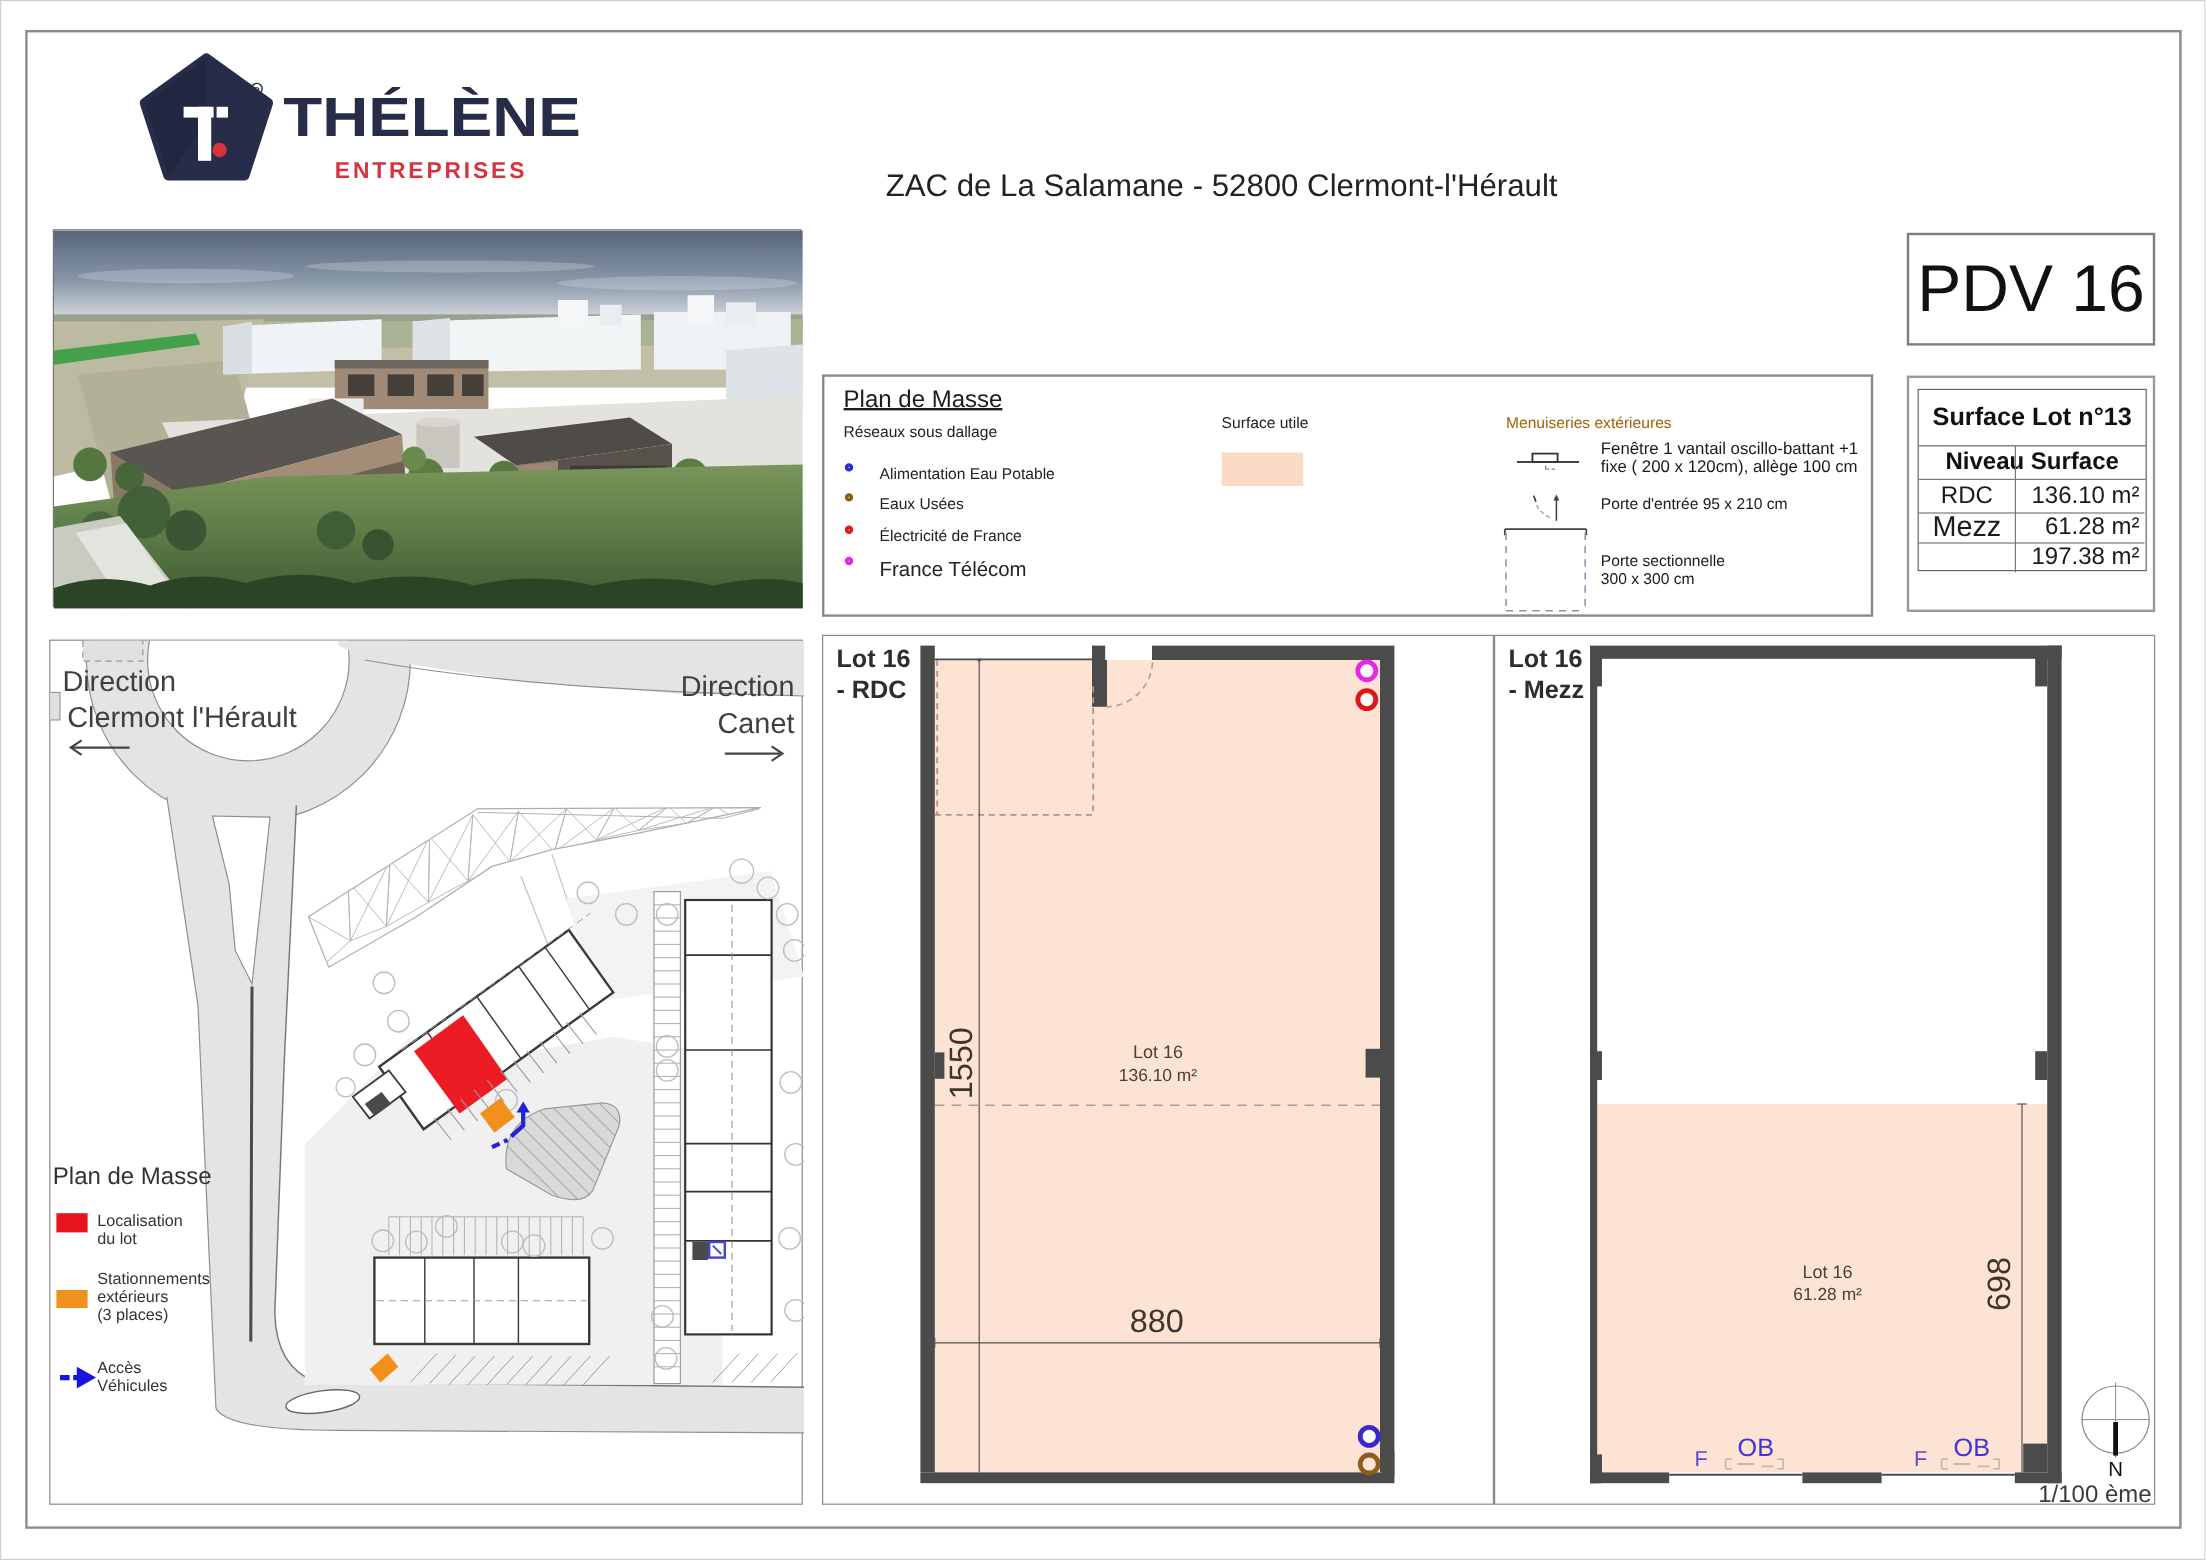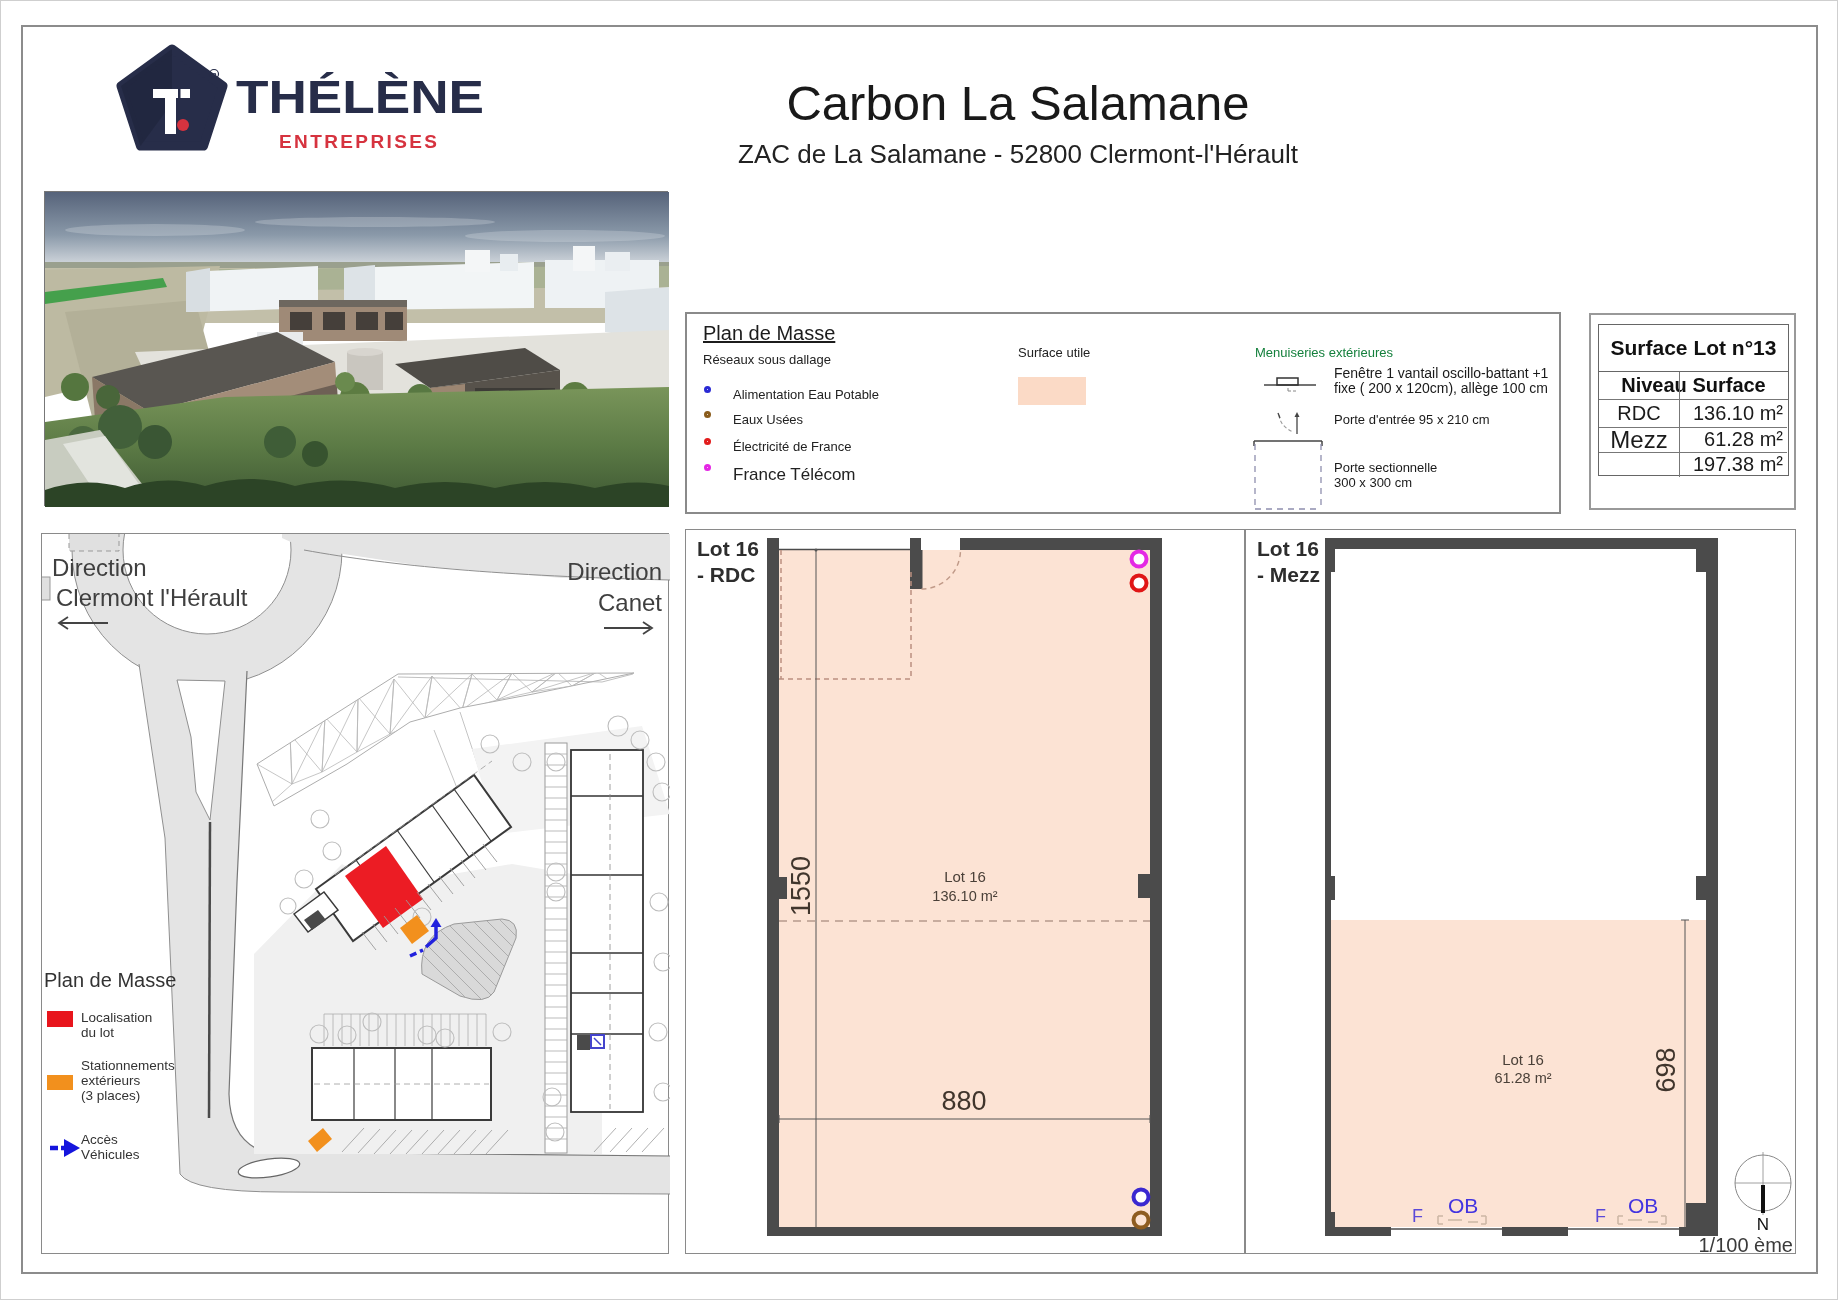--- a/index.html
+++ b/index.html
@@ -31,21 +31,20 @@
     <circle cx="103" cy="31" r="4.5" fill="none" stroke="#272d49" stroke-width="1.2"></circle>
     <text x="103" y="34.5" font-size="7" fill="#272d49" text-anchor="middle" font-weight="bold">R</text>
   </g>
 
   <text x="125" y="70" font-size="46" font-weight="bold" fill="#272d49" textLength="248" lengthAdjust="spacingAndGlyphs">THÉLÈNE</text>
 
   <text x="168" y="105" font-size="19" font-weight="bold" fill="#d6333f" textLength="158" lengthAdjust="spacing">ENTREPRISES</text>
 </svg>
 </div>
 
-<div class="abs" style="left:677px;top:74px;width:680px;text-align:center;font-size:49px;color:#191919;">Carbon La Salamane</div>
 
 <div class="abs" style="left:677px;top:138px;width:680px;text-align:center;font-size:26px;color:#222;">ZAC de La Salamane - 52800 Clermont-l'Hérault</div>
 
 
 <div class="abs" id="photo" style="left:43px;top:190px;width:624px;height:315px;border:1px solid #777;">
 <svg width="624" height="315" viewBox="0 0 624 315">
   <defs>
     <linearGradient id="sky" x1="0" y1="0" x2="0" y2="1">
       <stop offset="0" stop-color="#56637a"></stop>
       <stop offset="0.55" stop-color="#8a99a9"></stop>
@@ -145,20 +144,21 @@
   </g>
 
   <polygon points="0,248 55,238 115,315 0,315" fill="#c8ccc0"></polygon>
   <polygon points="18,252 60,244 110,315 60,315" fill="#e2e4de"></polygon>
 
   <path d="M0,298 Q40,284 80,296 Q120,282 160,294 Q205,280 250,294 Q300,282 350,296 Q400,284 450,296 Q500,284 550,296 Q590,286 624,294 L624,315 L0,315 Z" fill="#2c4426"></path>
 </svg>
 </div>
 
 
+<div class="abs" style="left:1588px;top:193px;width:207px;height:94px;border:2px solid #7d7d7d;text-align:center;font-size:55px;color:#111;line-height:88px;">PDV 16</div>
 
 <div class="abs" id="legendbox" style="left:684px;top:311px;width:876px;height:202px;border:2px solid #8a8a8a;overflow:hidden;">
 
   <div class="abs" style="left:16px;top:8px;font-size:20px;color:#1c1c1c;text-decoration:underline;">Plan de Masse</div>
 
   <div class="abs" style="left:16px;top:38px;font-size:13px;color:#222;">Réseaux sous dallage</div>
 
   <div class="abs" style="left:17px;top:72px;width:7px;height:7px;border-radius:50%;border:3px solid #2a2ad4;"></div>
   <div class="abs" style="left:46px;top:73px;font-size:13px;color:#222;">Alimentation Eau Potable</div>
 
@@ -168,21 +168,21 @@
   <div class="abs" style="left:17px;top:124px;width:7px;height:7px;border-radius:50%;border:3px solid #e21c1c;"></div>
   <div class="abs" style="left:46px;top:125px;font-size:13px;color:#222;">Électricité de France</div>
 
   <div class="abs" style="left:17px;top:150px;width:7px;height:7px;border-radius:50%;border:3px solid #e426e4;"></div>
   <div class="abs" style="left:46px;top:151px;font-size:17px;color:#222;">France Télécom</div>
 
   <div class="abs" style="left:331px;top:31px;font-size:13px;color:#222;">Surface utile</div>
 
   <div class="abs" style="left:331px;top:63px;width:68px;height:28px;background:#fbdac6;"></div>
 
-  <div class="abs" style="left:568px;top:31px;font-size:13px;color:#15803d;">Menuiseries extérieures</div>
+  <div class="abs" style="left:568px;top:31px;font-size:13px;color:#a16207;">Menuiseries extérieures</div>
 
   <div class="abs" style="left:577px;top:60px;width:52px;height:22px;">
     <svg width="52" height="22" viewBox="0 0 52 22">
       <line x1="0" y1="11" x2="52" y2="11" stroke="#444" stroke-width="1.5"></line>
       <rect x="13" y="4" width="21" height="7" fill="none" stroke="#333" stroke-width="1.5"></rect>
       <line x1="24" y1="14" x2="24" y2="17" stroke="#888" stroke-width="1"></line>
       <line x1="24" y1="17" x2="34" y2="17" stroke="#888" stroke-width="1" stroke-dasharray="3 2"></line>
     </svg>
   </div>
 

